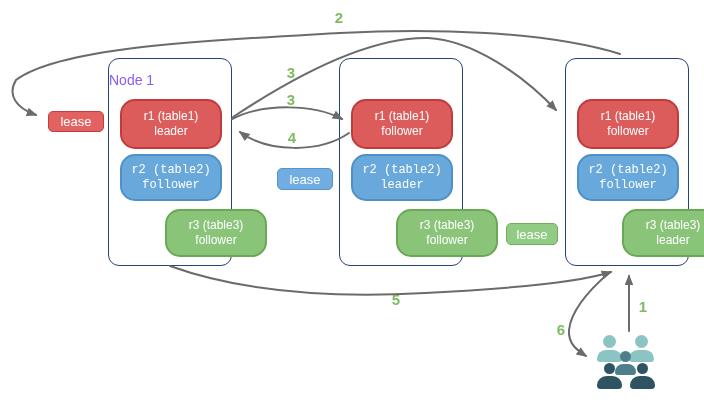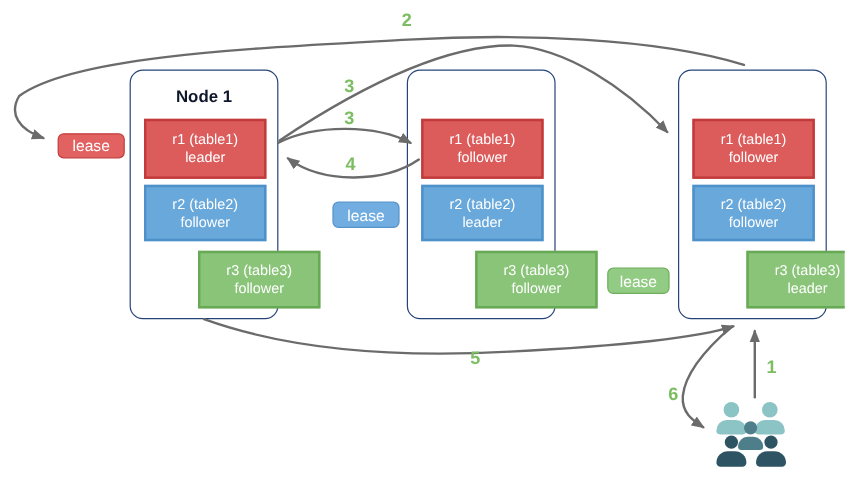--- a/index.html
+++ b/index.html
@@ -8,33 +8,33 @@
     font-family:"Liberation Sans", sans-serif; overflow:hidden;
   }
   
   .node {
     position:absolute; width:124px; height:208px;
     background:#ffffff; border:1.5px solid #27447A; border-radius:11px;
     box-sizing:border-box;
   }
   .node-title {
     position:absolute; top:13px; left:0; right:0;
-    text-align:center; font-size:14px; font-weight:bold; color:#0f172a;
+    text-align:left; font-size:14px; font-weight:normal; color:#8b5cf6;
   }
   .rep {
     position:absolute; left:11px; width:102px; height:50px;
-    border-radius:0; box-sizing:border-box;
+    border-radius:15px; box-sizing:border-box;
     display:flex; flex-direction:column; align-items:center; justify-content:center;
     color:#ffffff; font-size:12px; line-height:15px; text-align:center;
   }
   .rep.red   { background:#DC5B5B; border:2px solid #C23B3B; }
   .rep.blue  { background:#68A8DB; border:2px solid #4E90C8; }
   .rep.green { background:#89C479; border:2px solid #67A954; }
   .rep-1 { top:40px; }
-  .rep-2 { top:95px; height:47px; }
+  .rep-2 { top:95px; height:47px;font-family:Liberation Mono, monospace; }
   .rep-3 { top:150px; height:48px;margin-left:45px; }
   
   .lease {
     position:absolute; border-radius:5px; box-sizing:border-box;
     color:#ffffff; font-size:13px; text-align:center;
     display:flex; align-items:center; justify-content:center;
   }
   .lease.red   { left:48px;  top:111px; width:56px; height:21px; background:#E26161; border:1.5px solid #C43C3C; }
   .lease.blue  { left:277px; top:168px; width:56px; height:22px; background:#71ADE0; border:1.5px solid #5593C9; }
   .lease.green { left:506px; top:223px; width:52px; height:22px; background:#92CB83; border:1.5px solid #6FAE5C; }

